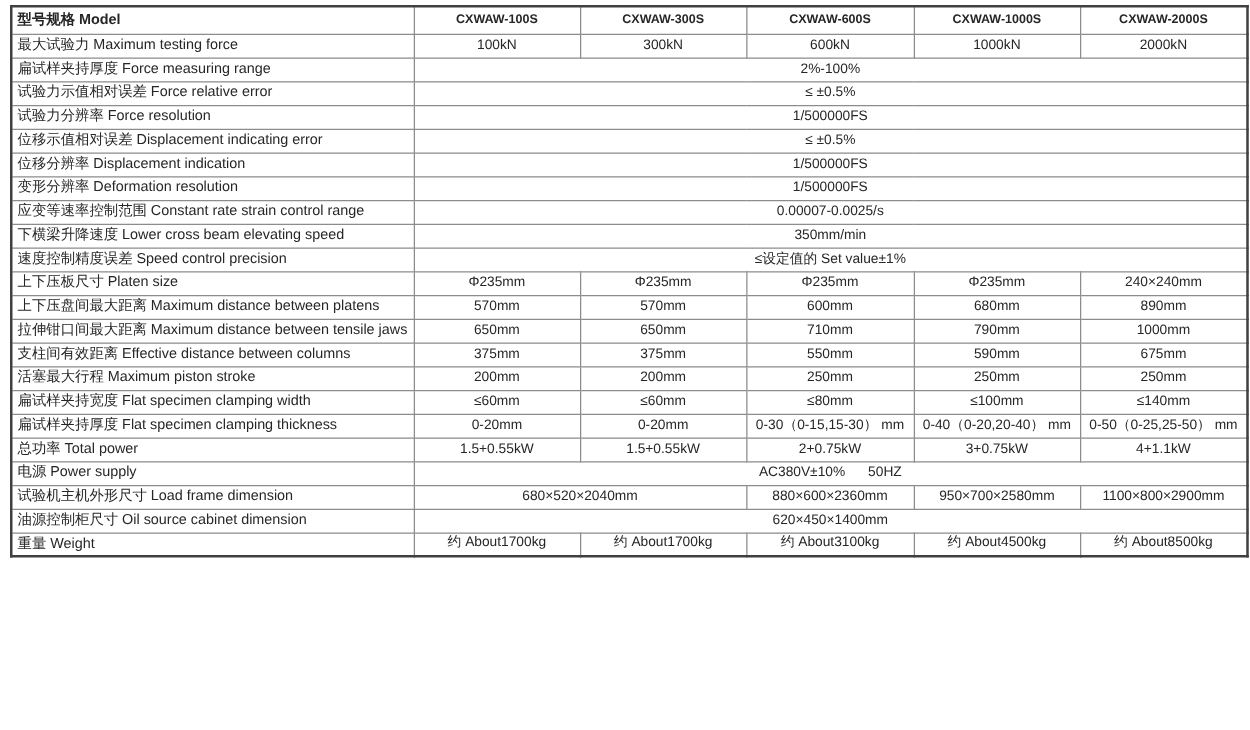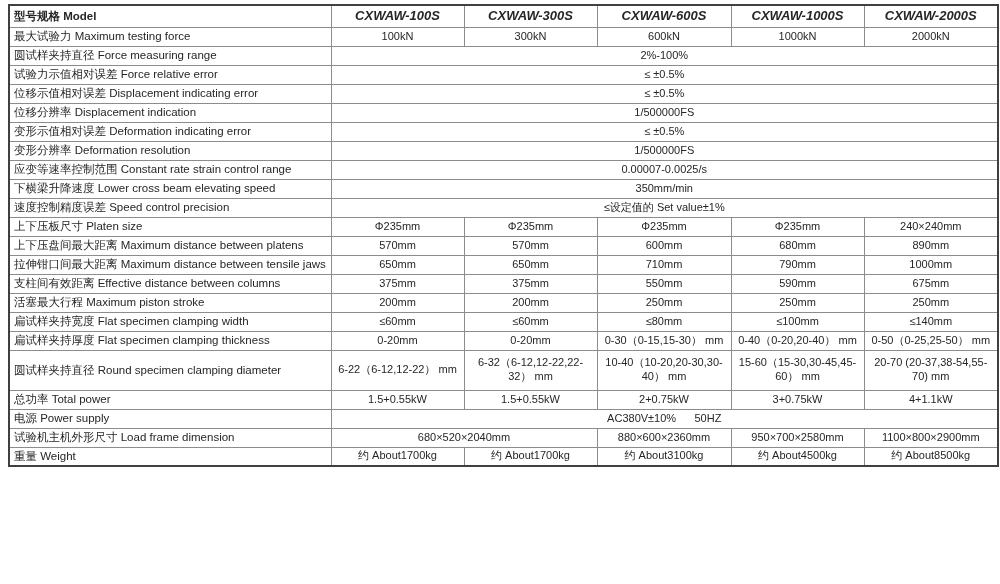--- a/index.html
+++ b/index.html
@@ -43,23 +43,22 @@
     text-align: center;
     font-size: 11px;
     white-space: pre-wrap;
     line-height: 1.5;
   }
   tr.header-row td {
     font-weight: bold;
     height: 22px;
   }
   tr.header-row td.value-cell {
-    font-size: 13px;
+    font-size: 10px;
     white-space: nowrap;
-    font-style: italic;
   }
   tr.tall-row td {
     height: 40px;
   }
 </style>
 </head>
 <body>
 
 <div class="page">
   <table class="spec">
@@ -82,38 +81,38 @@
       </tr>
     <tr>
           <td class="label-cell">最大试验力 Maximum testing force</td>
           <td class="value-cell">100kN</td>
           <td class="value-cell">300kN</td>
           <td class="value-cell">600kN</td>
           <td class="value-cell">1000kN</td>
           <td class="value-cell">2000kN</td>
         </tr>
         <tr>
-          <td class="label-cell">圆试样夹持直径 Force measuring range</td>
+          <td class="label-cell">扁试样夹持厚度 Force measuring range</td>
           <td class="value-cell" colspan="5">2%-100%</td>
         </tr>
         <tr>
           <td class="label-cell">试验力示值相对误差 Force relative error</td>
           <td class="value-cell" colspan="5">≤ ±0.5%</td>
         </tr>
         <tr>
+          <td class="label-cell">试验力分辨率 Force resolution</td>
+          <td class="value-cell" colspan="5">1/500000FS</td>
+        </tr>
+        <tr>
           <td class="label-cell">位移示值相对误差 Displacement indicating error</td>
           <td class="value-cell" colspan="5">≤ ±0.5%</td>
         </tr>
         <tr>
           <td class="label-cell">位移分辨率 Displacement indication</td>
           <td class="value-cell" colspan="5">1/500000FS</td>
-        </tr>
-        <tr>
-          <td class="label-cell">变形示值相对误差 Deformation indicating error</td>
-          <td class="value-cell" colspan="5">≤ ±0.5%</td>
         </tr>
         <tr>
           <td class="label-cell">变形分辨率 Deformation resolution</td>
           <td class="value-cell" colspan="5">1/500000FS</td>
         </tr>
         <tr>
           <td class="label-cell">应变等速率控制范围 Constant rate strain control range</td>
           <td class="value-cell" colspan="5">0.00007-0.0025/s</td>
         </tr>
         <tr>
@@ -173,48 +172,44 @@
           <td class="value-cell">≤140mm</td>
         </tr>
         <tr>
           <td class="label-cell">扁试样夹持厚度 Flat specimen clamping thickness</td>
           <td class="value-cell">0-20mm</td>
           <td class="value-cell">0-20mm</td>
           <td class="value-cell">0-30（0-15,15-30） mm</td>
           <td class="value-cell">0-40（0-20,20-40） mm</td>
           <td class="value-cell">0-50（0-25,25-50） mm</td>
         </tr>
-        <tr class="tall-row">
-          <td class="label-cell">圆试样夹持直径 Round specimen clamping diameter</td>
-          <td class="value-cell">6-22（6-12,12-22） mm</td>
-          <td class="value-cell">6-32（6-12,12-22,22-32） mm</td>
-          <td class="value-cell">10-40（10-20,20-30,30-40） mm</td>
-          <td class="value-cell">15-60（15-30,30-45,45-60） mm</td>
-          <td class="value-cell">20-70 (20-37,38-54,55-70) mm</td>
-        </tr>
         <tr>
           <td class="label-cell">总功率  Total power</td>
           <td class="value-cell">1.5+0.55kW</td>
           <td class="value-cell">1.5+0.55kW</td>
           <td class="value-cell">2+0.75kW</td>
           <td class="value-cell">3+0.75kW</td>
           <td class="value-cell">4+1.1kW</td>
         </tr>
         <tr>
           <td class="label-cell">电源 Power supply</td>
           <td class="value-cell" colspan="5">AC380V±10%      50HZ</td>
         </tr>
         <tr>
           <td class="label-cell">试验机主机外形尺寸  Load frame dimension</td>
           <td class="value-cell" colspan="2">680×520×2040mm</td>
           <td class="value-cell">880×600×2360mm</td>
           <td class="value-cell">950×700×2580mm</td>
           <td class="value-cell">1100×800×2900mm</td>
         </tr>
         <tr>
+          <td class="label-cell">油源控制柜尺寸  Oil source cabinet dimension</td>
+          <td class="value-cell" colspan="5">620×450×1400mm</td>
+        </tr>
+        <tr>
           <td class="label-cell">重量  Weight</td>
           <td class="value-cell">约 About1700kg</td>
           <td class="value-cell">约 About1700kg</td>
           <td class="value-cell">约 About3100kg</td>
           <td class="value-cell">约 About4500kg</td>
           <td class="value-cell">约 About8500kg</td>
         </tr>
       </tbody>
   </table>
 </div>

